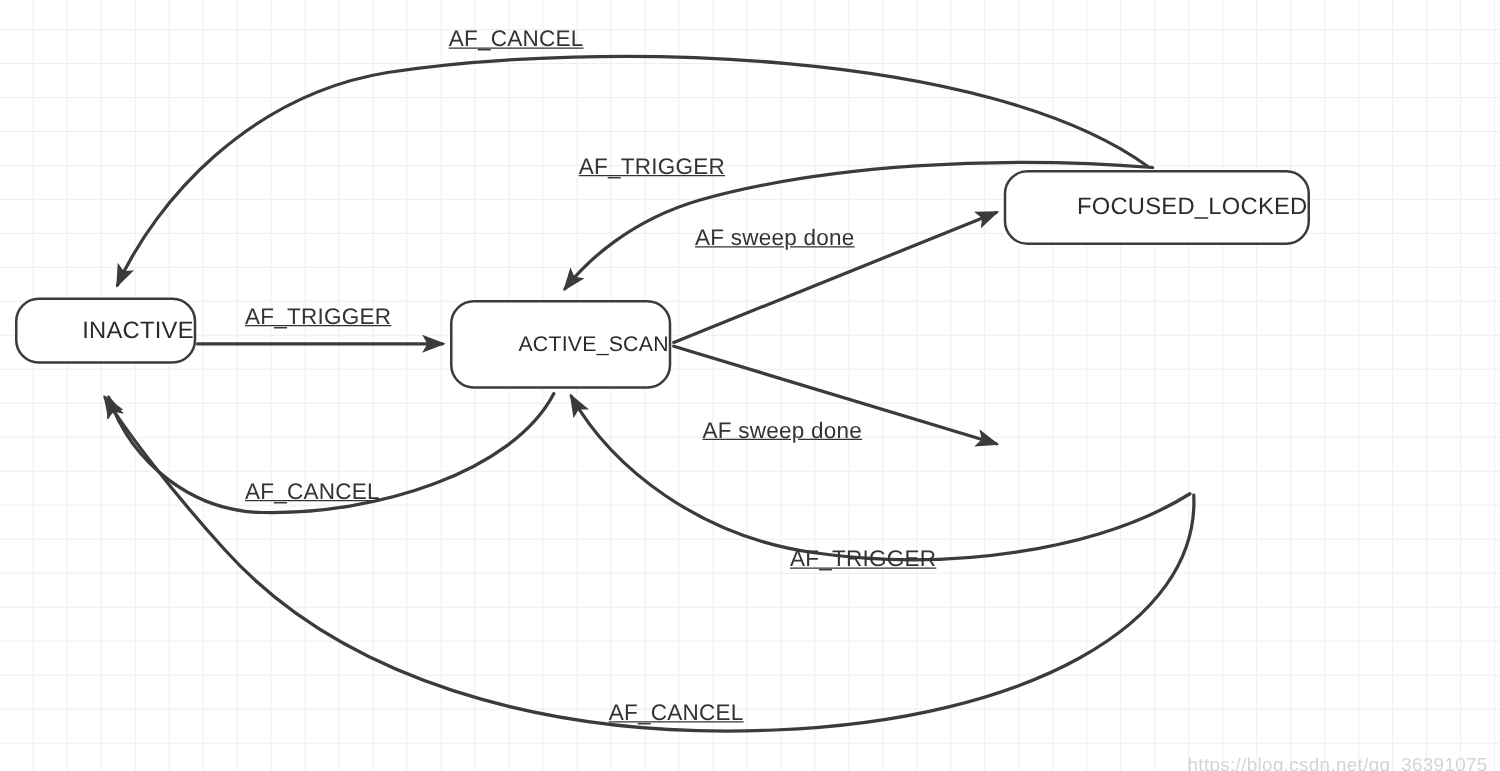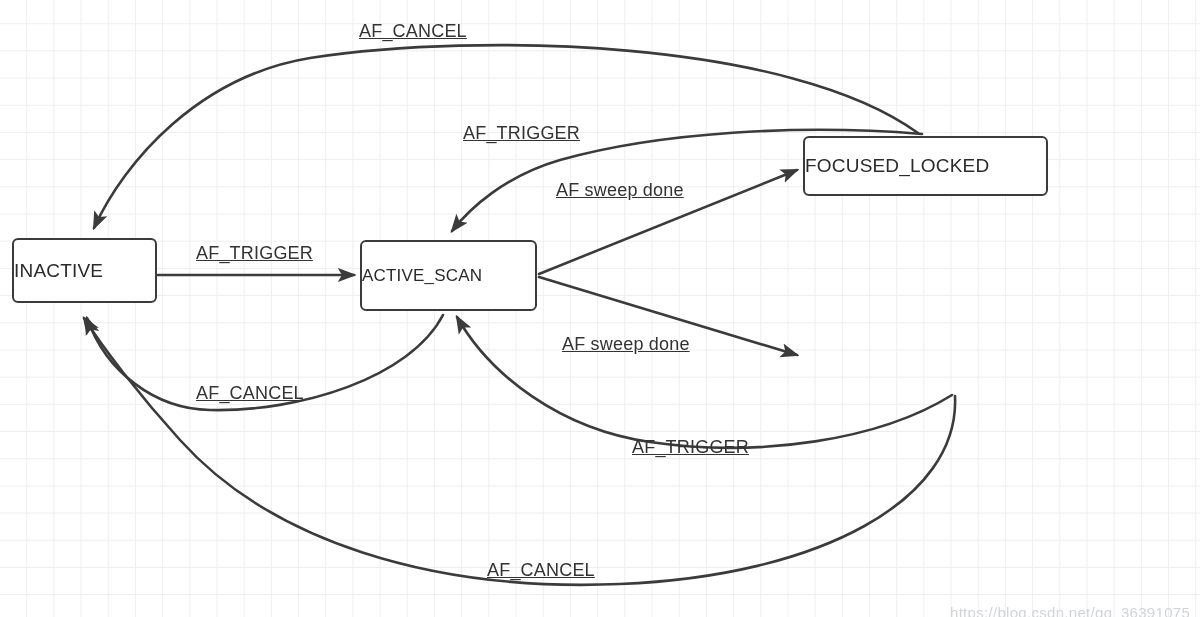--- a/index.html
+++ b/index.html
@@ -20,22 +20,22 @@
     background-size:27.2px 27.2px;
     background-position:-1px -4px;
   }
   #edges{position:absolute;left:0;top:0;width:1200px;height:617px;}
   .edge-path{fill:none;stroke:#3b3b3b;stroke-width:2.6;stroke-linecap:round;}
   .node{
     position:absolute;
     box-sizing:border-box;
     background:#ffffff;
     border:2.5px solid #3b3b3b;
-    border-radius:6px;
-    display:flex;align-items:center;justify-content:flex-start;
+    border-radius:19px;
+    display:flex;align-items:center;justify-content:flex-end;
     color:#2b2b2b;
     letter-spacing:0.2px;
     white-space:nowrap;
   }
   .node-label{pointer-events:none;}
   .elabel{
     position:absolute;
     color:#333333;
     white-space:nowrap;
     letter-spacing:0.2px;
@@ -72,21 +72,21 @@
 
     <path class="edge-path" marker-end="url(#arrow)" d="M 539,277 L 797,355"></path>
 
     <path class="edge-path" marker-end="url(#arrow)" d="M 443,315 C 410,378 300,412 210,410 C 155,409 106,372 87,318"></path>
 
     <path class="edge-path" marker-end="url(#arrow)" d="M 952,395 C 880,440 760,458 650,442 C 560,429 490,375 457,317"></path>
 
     <path class="edge-path" marker-end="url(#arrow)" d="M 955,396 C 960,500 820,576 620,584 C 430,592 270,540 180,440 C 140,396 103,348 84,318"></path>
   </svg>
 
-  <div class="node" id="n-inactive" style="left: 12px; top: 238px; width: 145px; height: 65px; font-size: 19px;">
+  <div class="node" id="n-inactive" style="left: 12px; top: 238px; width: 145px; height: 53px; font-size: 19px;">
     <span class="node-label">INACTIVE</span>
   </div>
 
   <div class="node" id="n-active_scan" style="left: 360px; top: 240px; width: 177px; height: 71px; font-size: 17px;">
     <span class="node-label">ACTIVE_SCAN</span>
   </div>
 
   <div class="node" id="n-focused_locked" style="left: 803px; top: 136px; width: 245px; height: 60px; font-size: 19px;">
     <span class="node-label">FOCUSED_LOCKED</span>
   </div>

